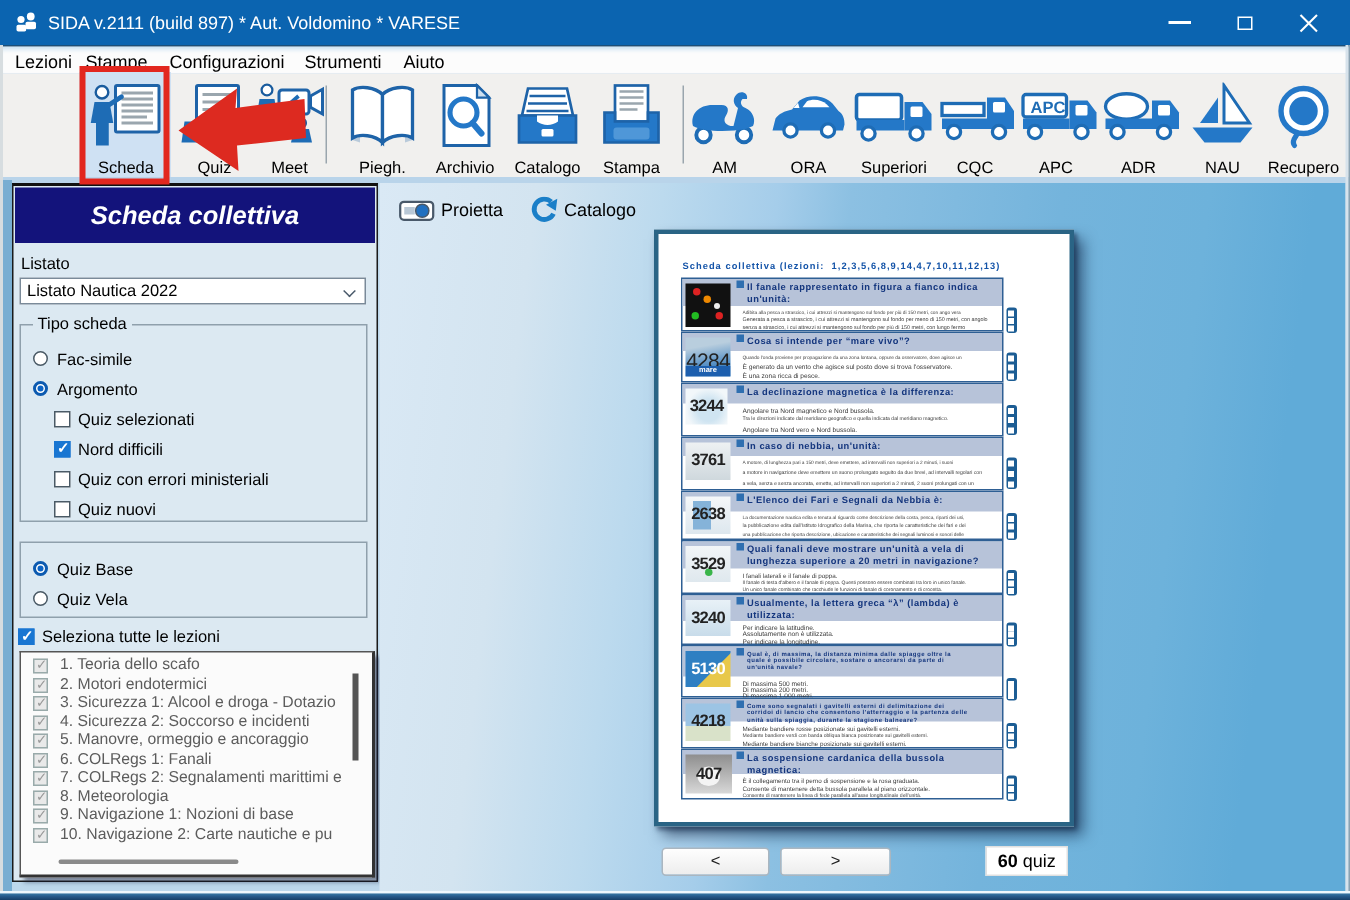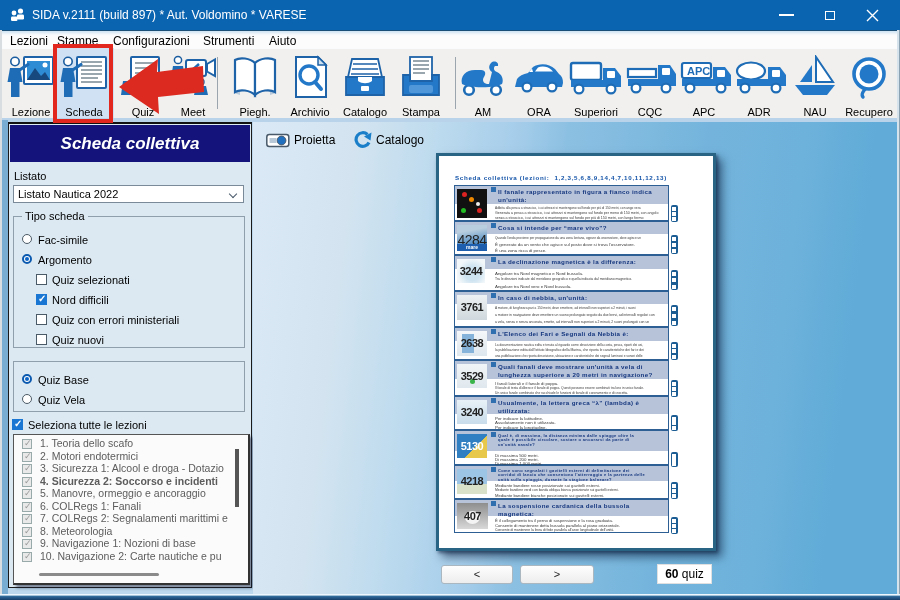--- a/index.html
+++ b/index.html
@@ -71,33 +71,20 @@
   </svg>
   <div id="menubar" class="abs">
     <div class="menuitem" style="left:10px;">Lezioni</div>
     <div class="menuitem" style="left:57px;">Stampe</div>
     <div class="menuitem" style="left:113px;">Configurazioni</div>
     <div class="menuitem" style="left:203px;">Strumenti</div>
     <div class="menuitem" style="left:269px;">Aiuto</div>
   </div>
   <div id="toolbar" class="abs">
     <div class="abs" style="left:53px; top:-1px; width:61px; height:71px; background:#cfe1f3;"></div>
-    <div class="tbtn" style="left:5px; top:6px; width:52px;">
-      <svg width="48" height="46" viewBox="0 0 48 46">
-        <rect x="17" y="2" width="29" height="27" rx="1" fill="#fff" stroke="#1e63a8" stroke-width="2"></rect>
-        <rect x="20" y="6" width="23" height="19" fill="#2e8cd4"></rect>
-        <circle cx="38" cy="10" r="2.5" fill="#fff"></circle>
-        <path d="M20,25 L28,13 L34,21 L38,17 L43,25 Z" fill="#17497e"></path>
-        <circle cx="8" cy="6.5" r="4.2" fill="#fff" stroke="#1a5c9e" stroke-width="1.6"></circle>
-        <path d="M3,13 L13,13 L15.5,27 L0.5,27 Z" fill="#1e6cb5"></path>
-        <path d="M11,16 L21,9.5" stroke="#1e6cb5" stroke-width="3.2" stroke-linecap="round"></path>
-        <rect x="4" y="27" width="8.5" height="15" fill="#1e6cb5"></rect>
-      </svg>
-      <div class="tlabel">Lezione</div>
-    </div>
     <div class="tbtn" style="left:58px; top:6px; width:52px;">
       <svg width="48" height="46" viewBox="0 0 48 46">
         <rect x="17" y="2" width="29" height="31" rx="1" fill="#fff" stroke="#1e63a8" stroke-width="2"></rect>
         <g stroke="#9aa6ae" stroke-width="2">
           <path d="M21,7 H42 M21,11 H42 M21,15 H42 M21,19 H42 M21,23 H38 M21,27 H42"></path>
         </g>
         <circle cx="8" cy="6.5" r="4.2" fill="#fff" stroke="#1a5c9e" stroke-width="1.6"></circle>
         <path d="M3,13 L13,13 L15.5,27 L0.5,27 Z" fill="#1e6cb5"></path>
         <path d="M11,16 L21,9.5" stroke="#1e6cb5" stroke-width="3.2" stroke-linecap="round"></path>
         <rect x="4" y="27" width="8.5" height="15" fill="#1e6cb5"></rect>
@@ -290,21 +277,21 @@
     <div class="chk on" style="left:3px; top:295px;"></div>
     <div class="rlabel" style="left:19px; top:295px;">Seleziona tutte le lezioni</div>
     <div id="listbox" class="abs">
       <div class="lchk" style="top:4px;"></div>
         <div class="litem" style="top:2px;">1. Teoria dello scafo</div>
       <div class="lchk" style="top:17px;"></div>
         <div class="litem" style="top:15px;">2. Motori endotermici</div>
       <div class="lchk" style="top:29px;"></div>
         <div class="litem" style="top:27px;">3. Sicurezza 1: Alcool e droga - Dotazio</div>
       <div class="lchk" style="top:42px;"></div>
-        <div class="litem" style="top:40px;font-weight:bold;">4. Sicurezza 2: Soccorso e incidenti</div>
+        <div class="litem" style="top:40px;">4. Sicurezza 2: Soccorso e incidenti</div>
       <div class="lchk" style="top:54px;"></div>
         <div class="litem" style="top:52px;">5. Manovre, ormeggio e ancoraggio</div>
       <div class="lchk" style="top:67px;"></div>
         <div class="litem" style="top:65px;">6. COLRegs 1: Fanali</div>
       <div class="lchk" style="top:79px;"></div>
         <div class="litem" style="top:77px;">7. COLRegs 2: Segnalamenti marittimi e</div>
       <div class="lchk" style="top:92px;"></div>
         <div class="litem" style="top:90px;">8. Meteorologia</div>
       <div class="lchk" style="top:104px;"></div>
         <div class="litem" style="top:102px;">9. Navigazione 1: Nozioni di base</div>

